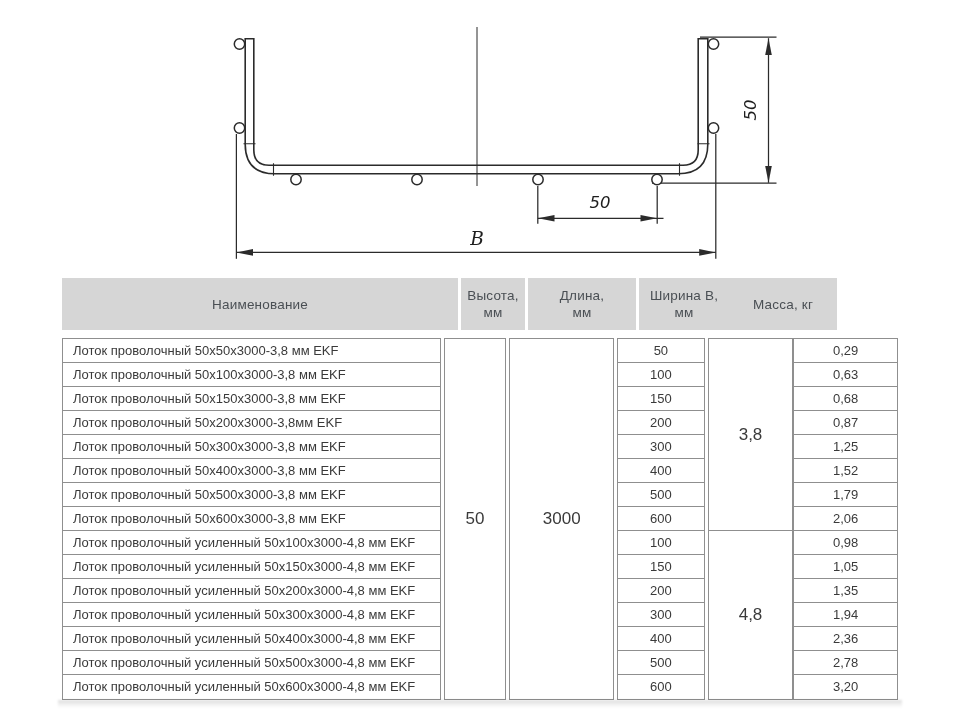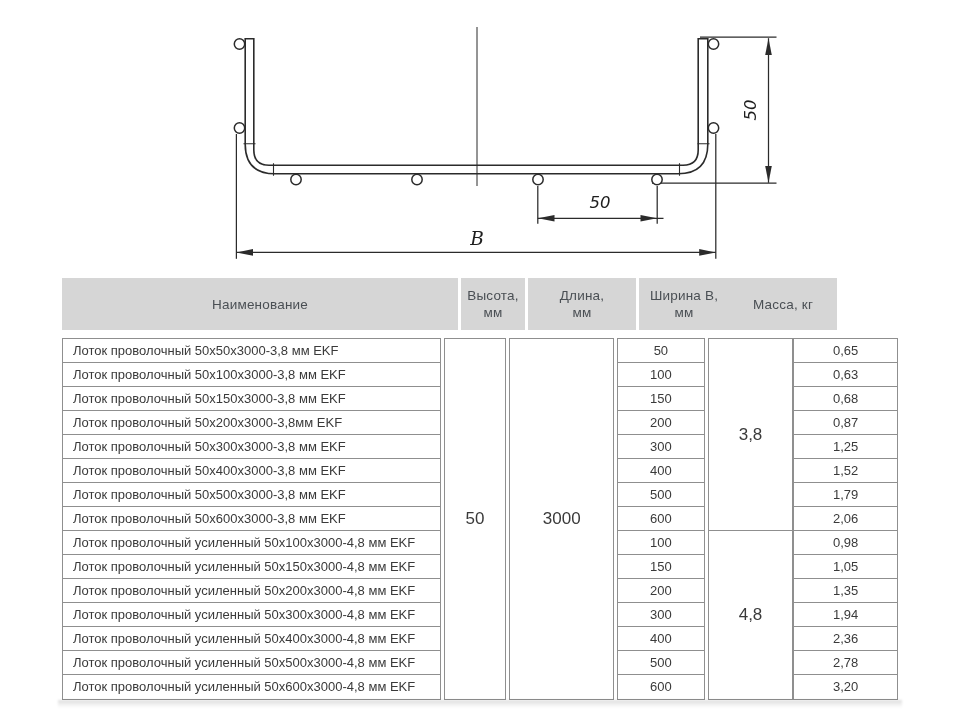--- a/index.html
+++ b/index.html
@@ -150,21 +150,21 @@
         <div class="cell num">300</div>
         <div class="cell num">400</div>
         <div class="cell num">500</div>
         <div class="cell num">600</div>
       </div>
       <div class="col c-thick">
         <div class="merged m-top">3,8</div>
         <div class="merged m-bot">4,8</div>
       </div>
       <div class="col c-mass">
-        <div class="cell num">0,65</div>
+        <div class="cell num">0,29</div>
         <div class="cell num">0,63</div>
         <div class="cell num">0,68</div>
         <div class="cell num">0,87</div>
         <div class="cell num">1,25</div>
         <div class="cell num">1,52</div>
         <div class="cell num">1,79</div>
         <div class="cell num">2,06</div>
         <div class="cell num">0,98</div>
         <div class="cell num">1,05</div>
         <div class="cell num">1,35</div>

